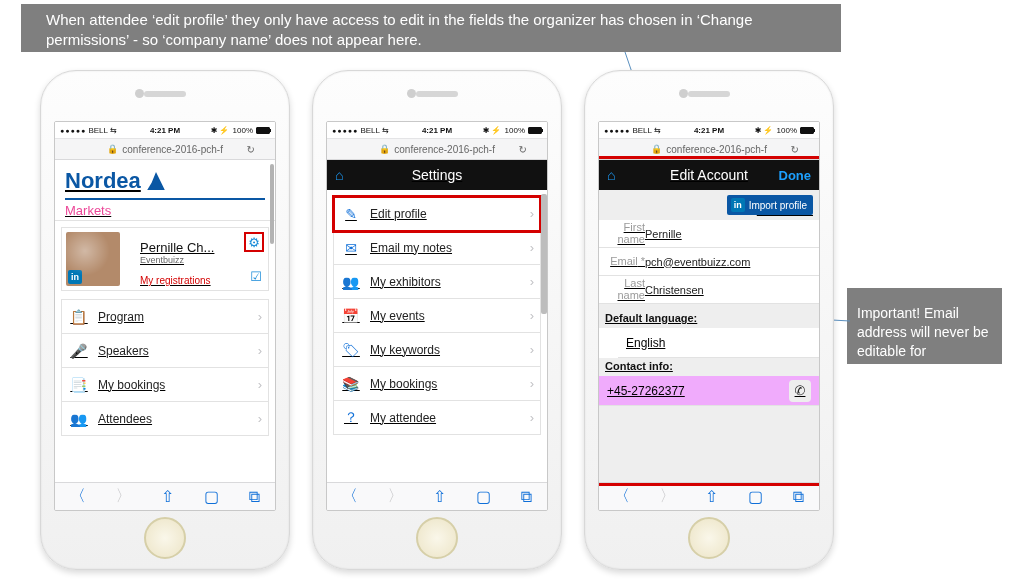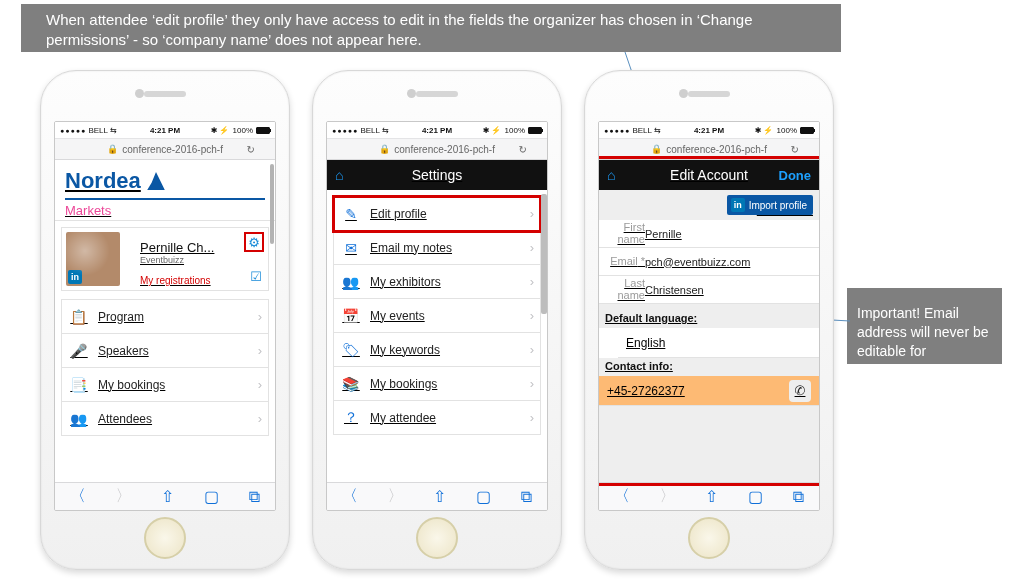--- a/index.html
+++ b/index.html
@@ -128,21 +128,21 @@
     position:absolute; right:6px; top:35px; height:20px; padding:0 6px 0 4px; background:#0a57a4; color:#fff;
     font-size:10px; display:flex; align-items:center; gap:4px; border-radius:2px;
   }
   .import-btn .in { width:14px; height:14px; background:#0077b5; color:#fff; font-size:9px; font-weight:700;
     display:flex; align-items:center; justify-content:center; border-radius:2px;}
   .field-row { display:flex; align-items:center; height:28px; border-bottom:1px solid #e2e2e2; background:#fff; }
   .field-row .lbl { width:46px; font-size:11px; color:#9a9a9a; padding-left:6px; line-height:1.05;text-align:right;}
   .field-row .val { font-size:11px; color:#222; flex:1;}
   .field-row.req .lbl::after { content:" *"; }
   .lang-row { height:30px; background:#fff; display:flex; align-items:center; padding-left:8px; font-size:12px; border-bottom:1px solid #e2e2e2;margin-left:19px;}
-  .contact-row { height:30px; background:#fdba74; display:flex; align-items:center; justify-content:space-between; padding:0 8px; font-size:12px; border-bottom:1px solid #e2e2e2;}
+  .contact-row { height:30px; background:#f0abfc; display:flex; align-items:center; justify-content:space-between; padding:0 8px; font-size:12px; border-bottom:1px solid #e2e2e2;}
   .phone-ic { width:22px; height:22px; border-radius:4px; background:#eee; display:flex; align-items:center; justify-content:center; color:#222; font-size:13px;}
   .grey-band { background:#eeeeee; }
 
   .scroll2 { position:absolute; right:0px; top:2px; width:6px; height:120px; background:#bdbdbd; border-radius:2px;}
 </style>
 </head>
 <body>
 
 <div class="callout-top">When attendee ‘edit profile’ they only have access to edit in the fields the organizer has chosen in ‘Change permissions’ - so ‘company name’ does not appear here.</div>
 <div class="callout-right">Important! Email address will never be editable for attendees.</div>

